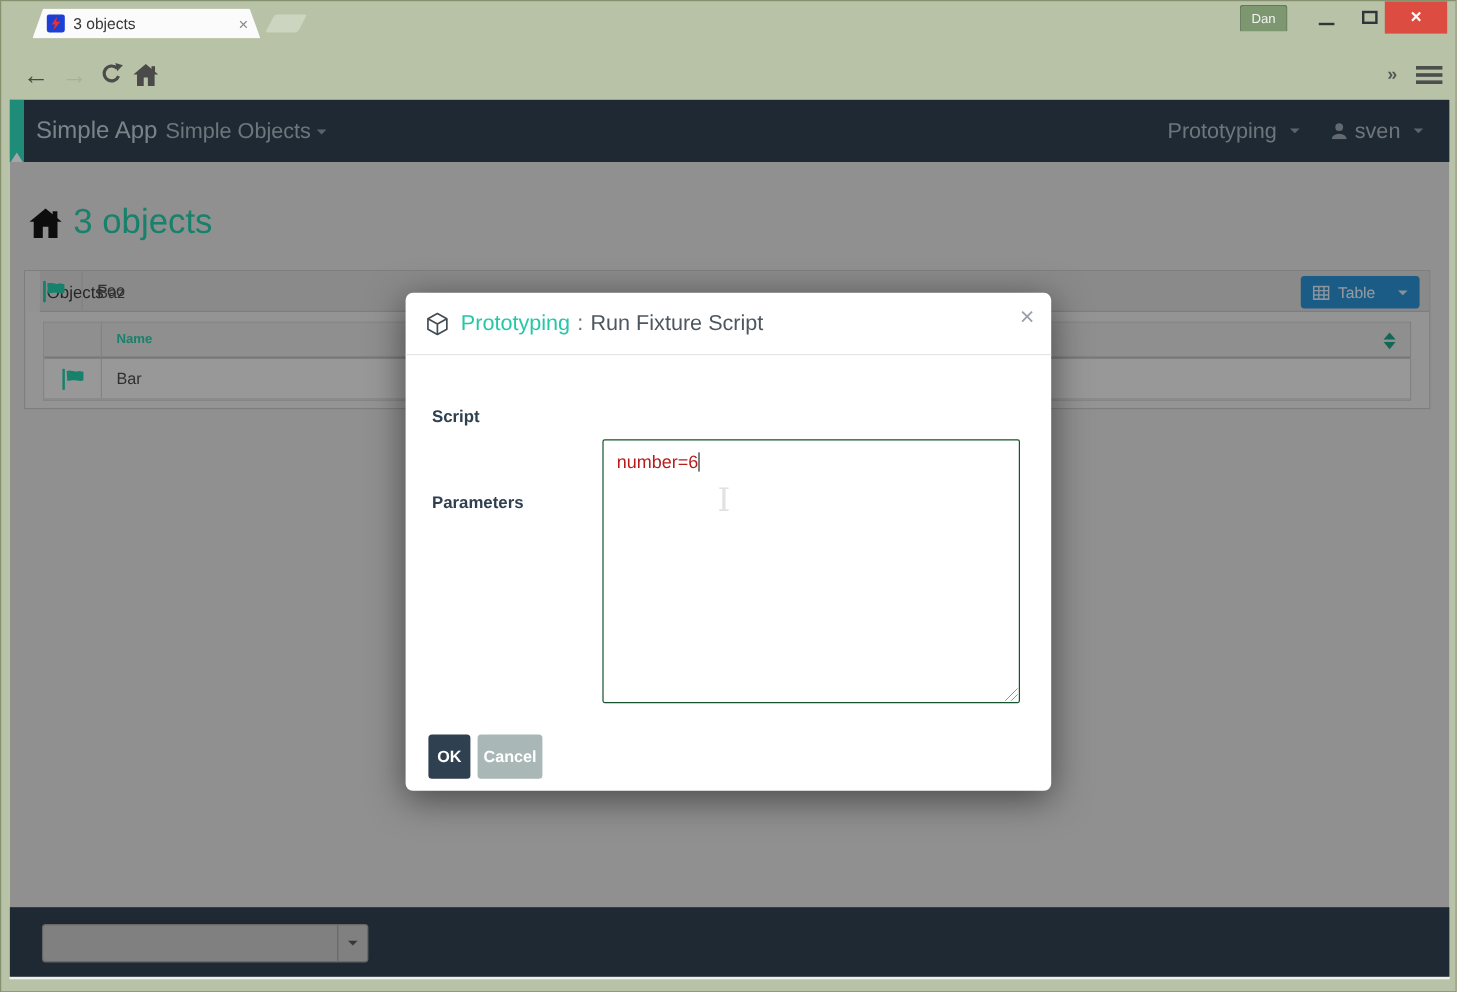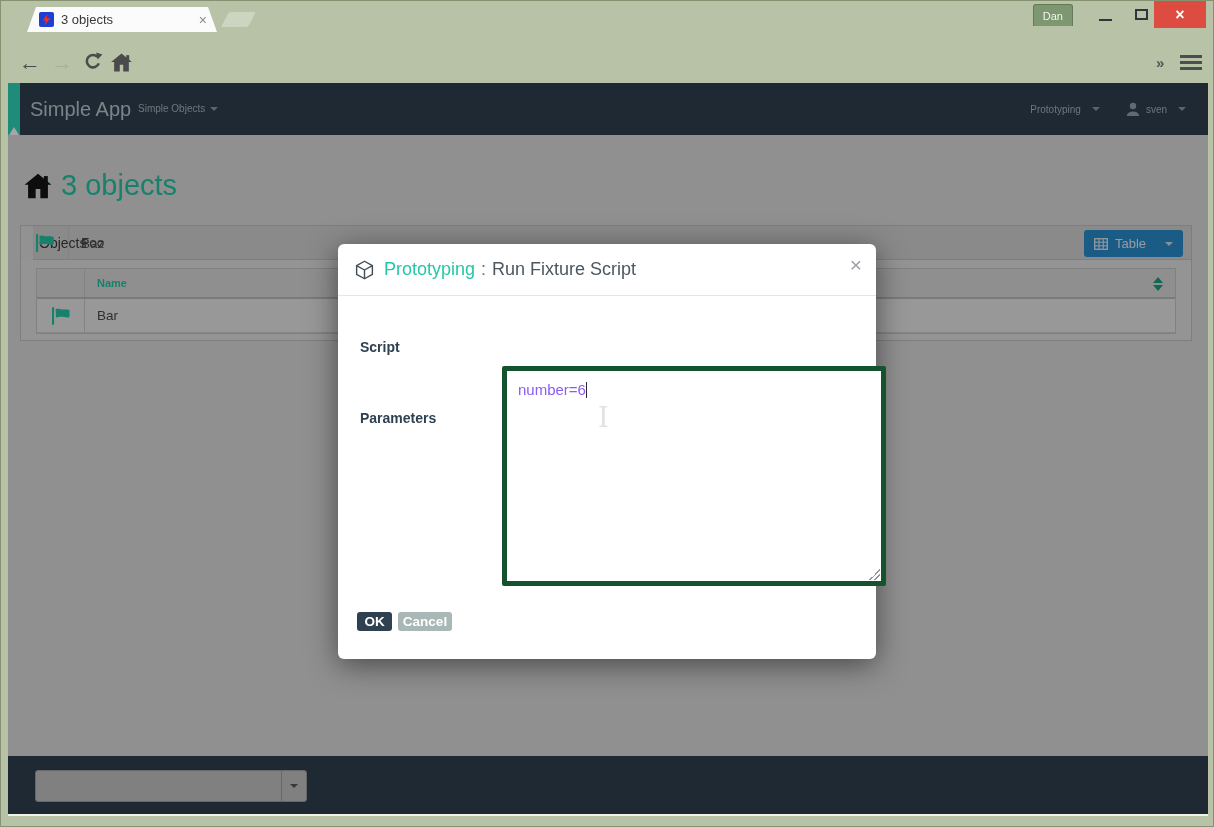--- a/index.html
+++ b/index.html
@@ -56,21 +56,21 @@
     background:#dedede;overflow:hidden;border-bottom:2px solid #eef1e6;
   }
   :root{
     --teal:#25c7a7;--navy:#2f4050;--btn-blue:#2a8ecf;
   }
   .navbar{position:absolute;left:0;top:0;width:100%;height:52px;background:var(--navy);}
   .stripe{position:absolute;left:0;top:0;width:12px;height:52px;background:#2fd8b8;}
   .stripe-notch{position:absolute;left:1px;top:44px;width:0;height:0;
     border-left:5px solid transparent;border-right:5px solid transparent;border-bottom:8px solid #ffffff;}
   .brand{position:absolute;left:22px;top:0;line-height:52px;font-size:20px;color:#bfc9d2;}
-  .nav-item{position:absolute;top:0;line-height:52px;font-size:10px;color:#aab4be;}
+  .nav-item{position:absolute;top:0;line-height:52px;font-size:18px;color:#aab4be;}
   .nav-objects{left:130px;}
   .nav-right{position:absolute;right:22px;top:0;height:52px;display:flex;align-items:center;gap:26px;}
   .nav-right .nav-flex{position:static;display:flex;align-items:center;gap:6px;line-height:normal;}
   .caret-down{display:inline-block;width:0;height:0;border-left:4px solid transparent;
     border-right:4px solid transparent;border-top:4px solid #8f99a3;margin-left:5px;vertical-align:middle;}
   .caret-up{display:inline-block;width:0;height:0;border-left:4px solid transparent;
     border-right:4px solid transparent;border-bottom:4px solid #e8ecef;margin-left:5px;vertical-align:middle;}
   .page-title{position:absolute;left:16px;top:86px;display:flex;align-items:center;gap:9px;}
   .page-title .txt{font-size:29px;color:var(--teal);}
   .panel{position:absolute;left:12px;top:142px;width:1172px;background:#e4e4e4;border:1px solid #c2c2c2;}
@@ -116,29 +116,29 @@
   .modal-close{position:absolute;right:14px;top:10px;color:#9aa0a6;font-size:21px;line-height:21px;}
   .field-label{position:absolute;left:22px;font-size:14px;font-weight:bold;color:var(--navy);}
   .lbl-script{top:74px;margin-top:21px;}
   .lbl-params{top:127px;margin-top:39px;}
   .script-select{position:absolute;left:164px;top:68px;width:350px;height:33px;background:#ffffff;
     border:1px solid #b9bfc4;border-radius:3px;display:flex;}
   .script-select .val{flex:1;display:flex;align-items:center;padding-left:10px;
     font-size:15px;color:#4e565e;}
   .script-select .sel-caret-box{border-left:1px solid #d2d2d2;background:#fafafa;width:26px;}
   .script-select .caret-down{border-top-color:#8a8a8a;margin:0;}
-  .params-area{position:absolute;left:164px;top:122px;width:384px;height:220px;background:#ffffff;
-    border:5px solid #14532d;border-radius:2px;padding:10px 11px;font-size:15px;color:#8b5cf6;}
+  .params-area{position:absolute;left:164px;top:122px;width:348px;height:220px;background:#ffffff;
+    border:1px solid #14532d;border-radius:2px;padding:10px 11px;font-size:15px;color:#b91c1c;}
   .text-caret{display:inline-block;width:1px;height:16px;background:#2b2b2b;vertical-align:-3px;}
   .resize-grip{position:absolute;right:1px;bottom:1px;width:11px;height:11px;
     background:
       linear-gradient(135deg, transparent 0 50%, #8a98a5 50% 56%, transparent 56% 72%, #8a98a5 72% 78%, transparent 78%);}
   .ibeam{position:absolute;left:260px;top:158px;font-family:"DejaVu Serif", serif;
     font-size:27px;color:#e2e2e2;z-index:11;}
-  .btn{position:absolute;top:368px;height:19px;border-radius:3px;color:#ffffff;
+  .btn{position:absolute;top:368px;height:37px;border-radius:3px;color:#ffffff;
     font-size:13.5px;font-weight:bold;display:flex;align-items:center;justify-content:center;}
   .btn-ok{left:19px;width:35px;background:var(--navy);}
   .btn-cancel{left:60px;width:54px;background:#a9b7b7;}
   svg{display:block;}
 </style>
 </head>
 <body>
 
 <div id="window">
 

